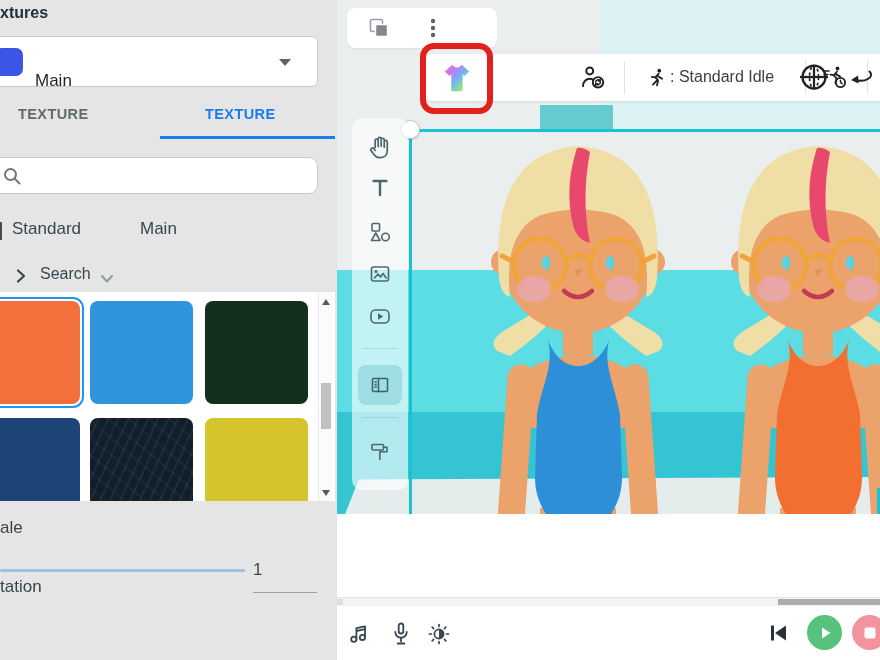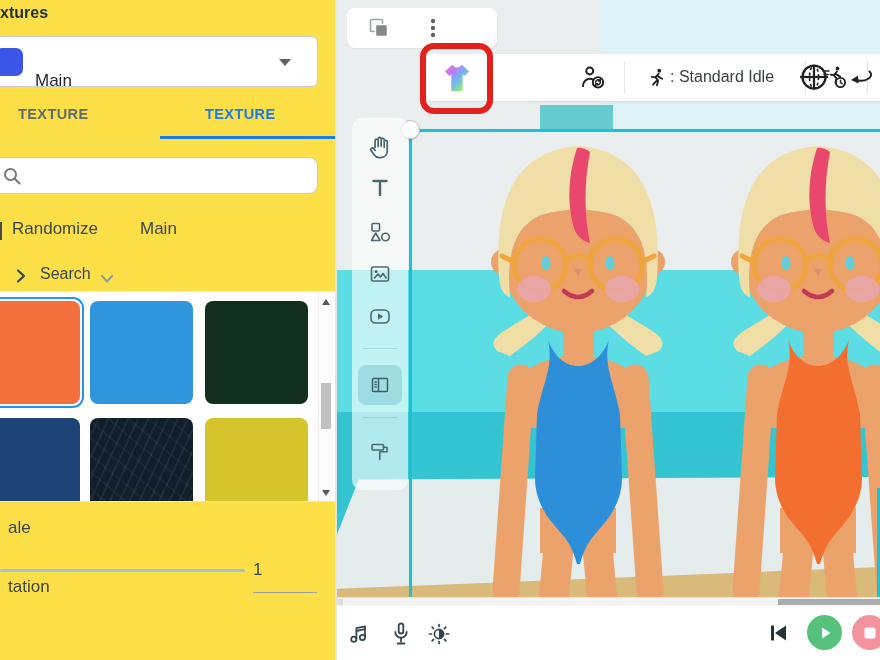--- a/index.html
+++ b/index.html
@@ -8,21 +8,21 @@
     --c-selection:#19C3D6; --c-skin:#ECA26B; --c-hair:#EFDFA6; --c-hair-streak:#E8486E;
     --c-glasses:#F0A43C; --c-suit-left:#2E8FD9; --c-suit-right:#F26F2F;
   }
   *{margin:0;padding:0;box-sizing:border-box;}
   html,body{width:880px;height:660px;overflow:hidden;background:#fff;
     font-family:"Liberation Sans",sans-serif;-webkit-font-smoothing:antialiased;}
   #app{position:relative;width:880px;height:660px;background:#fff;overflow:hidden;}
   .abs{position:absolute;}
 
   
-  #panel{position:absolute;left:0;top:0;width:335px;height:660px;background:#fde047;overflow:hidden;}
+  #panel{position:absolute;left:0;top:0;width:335px;height:660px;background:#e5e5e5;overflow:hidden;}
   #panel-divider{position:absolute;left:335px;top:0;width:2px;height:660px;background:#E2E5E7;}
   .panel-title{left:0;top:4px;font-size:16px;font-weight:700;color:#22303A;}
   .layer-box{left:-30px;top:36px;width:348px;height:51px;border:1px solid #C6CACE;border-radius:6px;background:#fff;cursor:pointer;}
   .layer-swatch{position:absolute;left:24px;top:11px;width:28px;height:28px;border-radius:7px;}
   .layer-label{position:absolute;left:64px;top:14px;font-size:17px;color:#1F2429;margin-top:20px;}
   .layer-caret{position:absolute;right:26px;top:22px;width:0;height:0;border-left:6px solid transparent;border-right:6px solid transparent;border-top:7px solid #5F6368;}
   .tab{top:106px;font-size:14.5px;font-weight:700;letter-spacing:.4px;color:#5F6B70;cursor:pointer;}
   .tab.active{color:#1C7BE8;}
   .tab-underline{left:160px;top:136px;width:177px;height:3px;}
   .search-box{left:-12px;top:157px;width:330px;height:37px;border:1px solid #C6CACE;border-radius:9px;background:#fff;}
@@ -38,27 +38,27 @@
   .swatch-sel-wrap{position:absolute;left:-27px;top:5px;width:111px;height:111px;border:2px solid #2196F3;border-radius:11px;padding:2px;background:#fff;cursor:pointer;}
   .swatch-sel-wrap .swatch{position:relative;width:103px;height:103px;left:0;top:0;}
   .swatch.textured::after{content:"";position:absolute;inset:0;border-radius:8px;
     background:repeating-linear-gradient(115deg,transparent 0 7px,rgba(255,255,255,.06) 7px 9px),
                repeating-linear-gradient(40deg,transparent 0 11px,rgba(255,255,255,.04) 11px 13px);}
   .vscroll{position:absolute;left:318px;top:1px;width:15px;height:209px;background:#FBFBFB;border-left:1px solid #ECECEC;}
   .vscroll .up,.vscroll .down{position:absolute;left:3px;width:0;height:0;border-left:4.5px solid transparent;border-right:4.5px solid transparent;cursor:pointer;}
   .vscroll .up{top:6px;border-bottom:6px solid #595959;}
   .vscroll .down{bottom:6px;border-top:6px solid #595959;}
   .vscroll .thumb{position:absolute;left:2px;top:90px;width:10px;height:46px;background:#C1C1C1;cursor:pointer;}
-  .sec-label{font-size:17px;color:#3A454B;margin-left:8px;}
+  .sec-label{font-size:17px;color:#3A454B;}
   .slider-line{left:0;top:569px;width:245px;height:3px;background:#9FC0E0;border-radius:2px;cursor:pointer;}
   .scale-value{left:253px;top:560px;width:64px;font-size:17px;color:#37474F;}
   .scale-underline{left:253px;top:592px;width:64px;height:1px;background:#9E9E9E;}
 
   
-  #canvas{position:absolute;left:337px;top:0;width:543px;height:597px;overflow:hidden;background:var(--c-sky);}
+  #canvas{position:absolute;left:337px;top:0;width:543px;height:514px;overflow:hidden;background:var(--c-sky);}
   .bg{position:absolute;left:0;width:543px;}
   #bg-topright{left:263px;top:0;width:280px;height:130px;}
   #bg-tower{left:203px;top:105px;width:73px;height:25px;}
   #bg-sea-light{top:270px;height:142px;}
   #bg-sea-dark{top:412px;height:128px;}
   #bg-shore{top:477px;height:120px;clip-path:polygon(0 48%,4% 2%,100% 0,100% 100%,0 100%);}
   #bg-sand{top:560px;height:37px;clip-path:polygon(0 78%,100% 19%,100% 100%,0 100%);}
   #scene-chars{position:absolute;left:0;top:0;}
   .skin{fill:var(--c-skin);} .hair{fill:var(--c-hair);} .streak{fill:var(--c-hair-streak);}
   .skinStroke{stroke:var(--c-skin);stroke-width:27;stroke-linecap:round;}
@@ -111,21 +111,21 @@
     <div class="abs tab-underline" style="background: rgb(28, 123, 232);"></div>
 
     <div class="abs search-box">
       <svg width="22" height="22" viewBox="0 0 22 22">
           <circle cx="8.5" cy="8.5" r="5.5" fill="none" stroke="#757575" stroke-width="2"></circle>
           <line x1="12.8" y1="12.8" x2="17.5" y2="17.5" stroke="#757575" stroke-width="2" stroke-linecap="round"></line>
         </svg>
     </div>
 
     <div class="abs dice-cut"></div>
-    <button class="abs txt-btn" style="left:12px;">Randomize</button>
+    <button class="abs txt-btn" style="left:12px;">Standard</button>
     <button class="abs txt-btn" style="left:140px;">Main</button>
 
     <div class="abs mat-row">
       <svg style="position:absolute;left:12px;top:3px;" width="18" height="18" viewBox="0 0 18 18">
           <path d="M6,3.5 l6,5.5 -6,5.5" fill="none" stroke="#37474F" stroke-width="2.2" stroke-linecap="round" stroke-linejoin="round"></path>
         </svg>
       <span class="mat-label">Search</span>
       <svg style="position:absolute;left:98px;top:6px;" width="18" height="18" viewBox="0 0 18 18">
           <path d="M4,6 l5,5.5 5,-5.5" fill="none" stroke="#8A9BA3" stroke-width="2" stroke-linecap="round" stroke-linejoin="round"></path>
         </svg>

